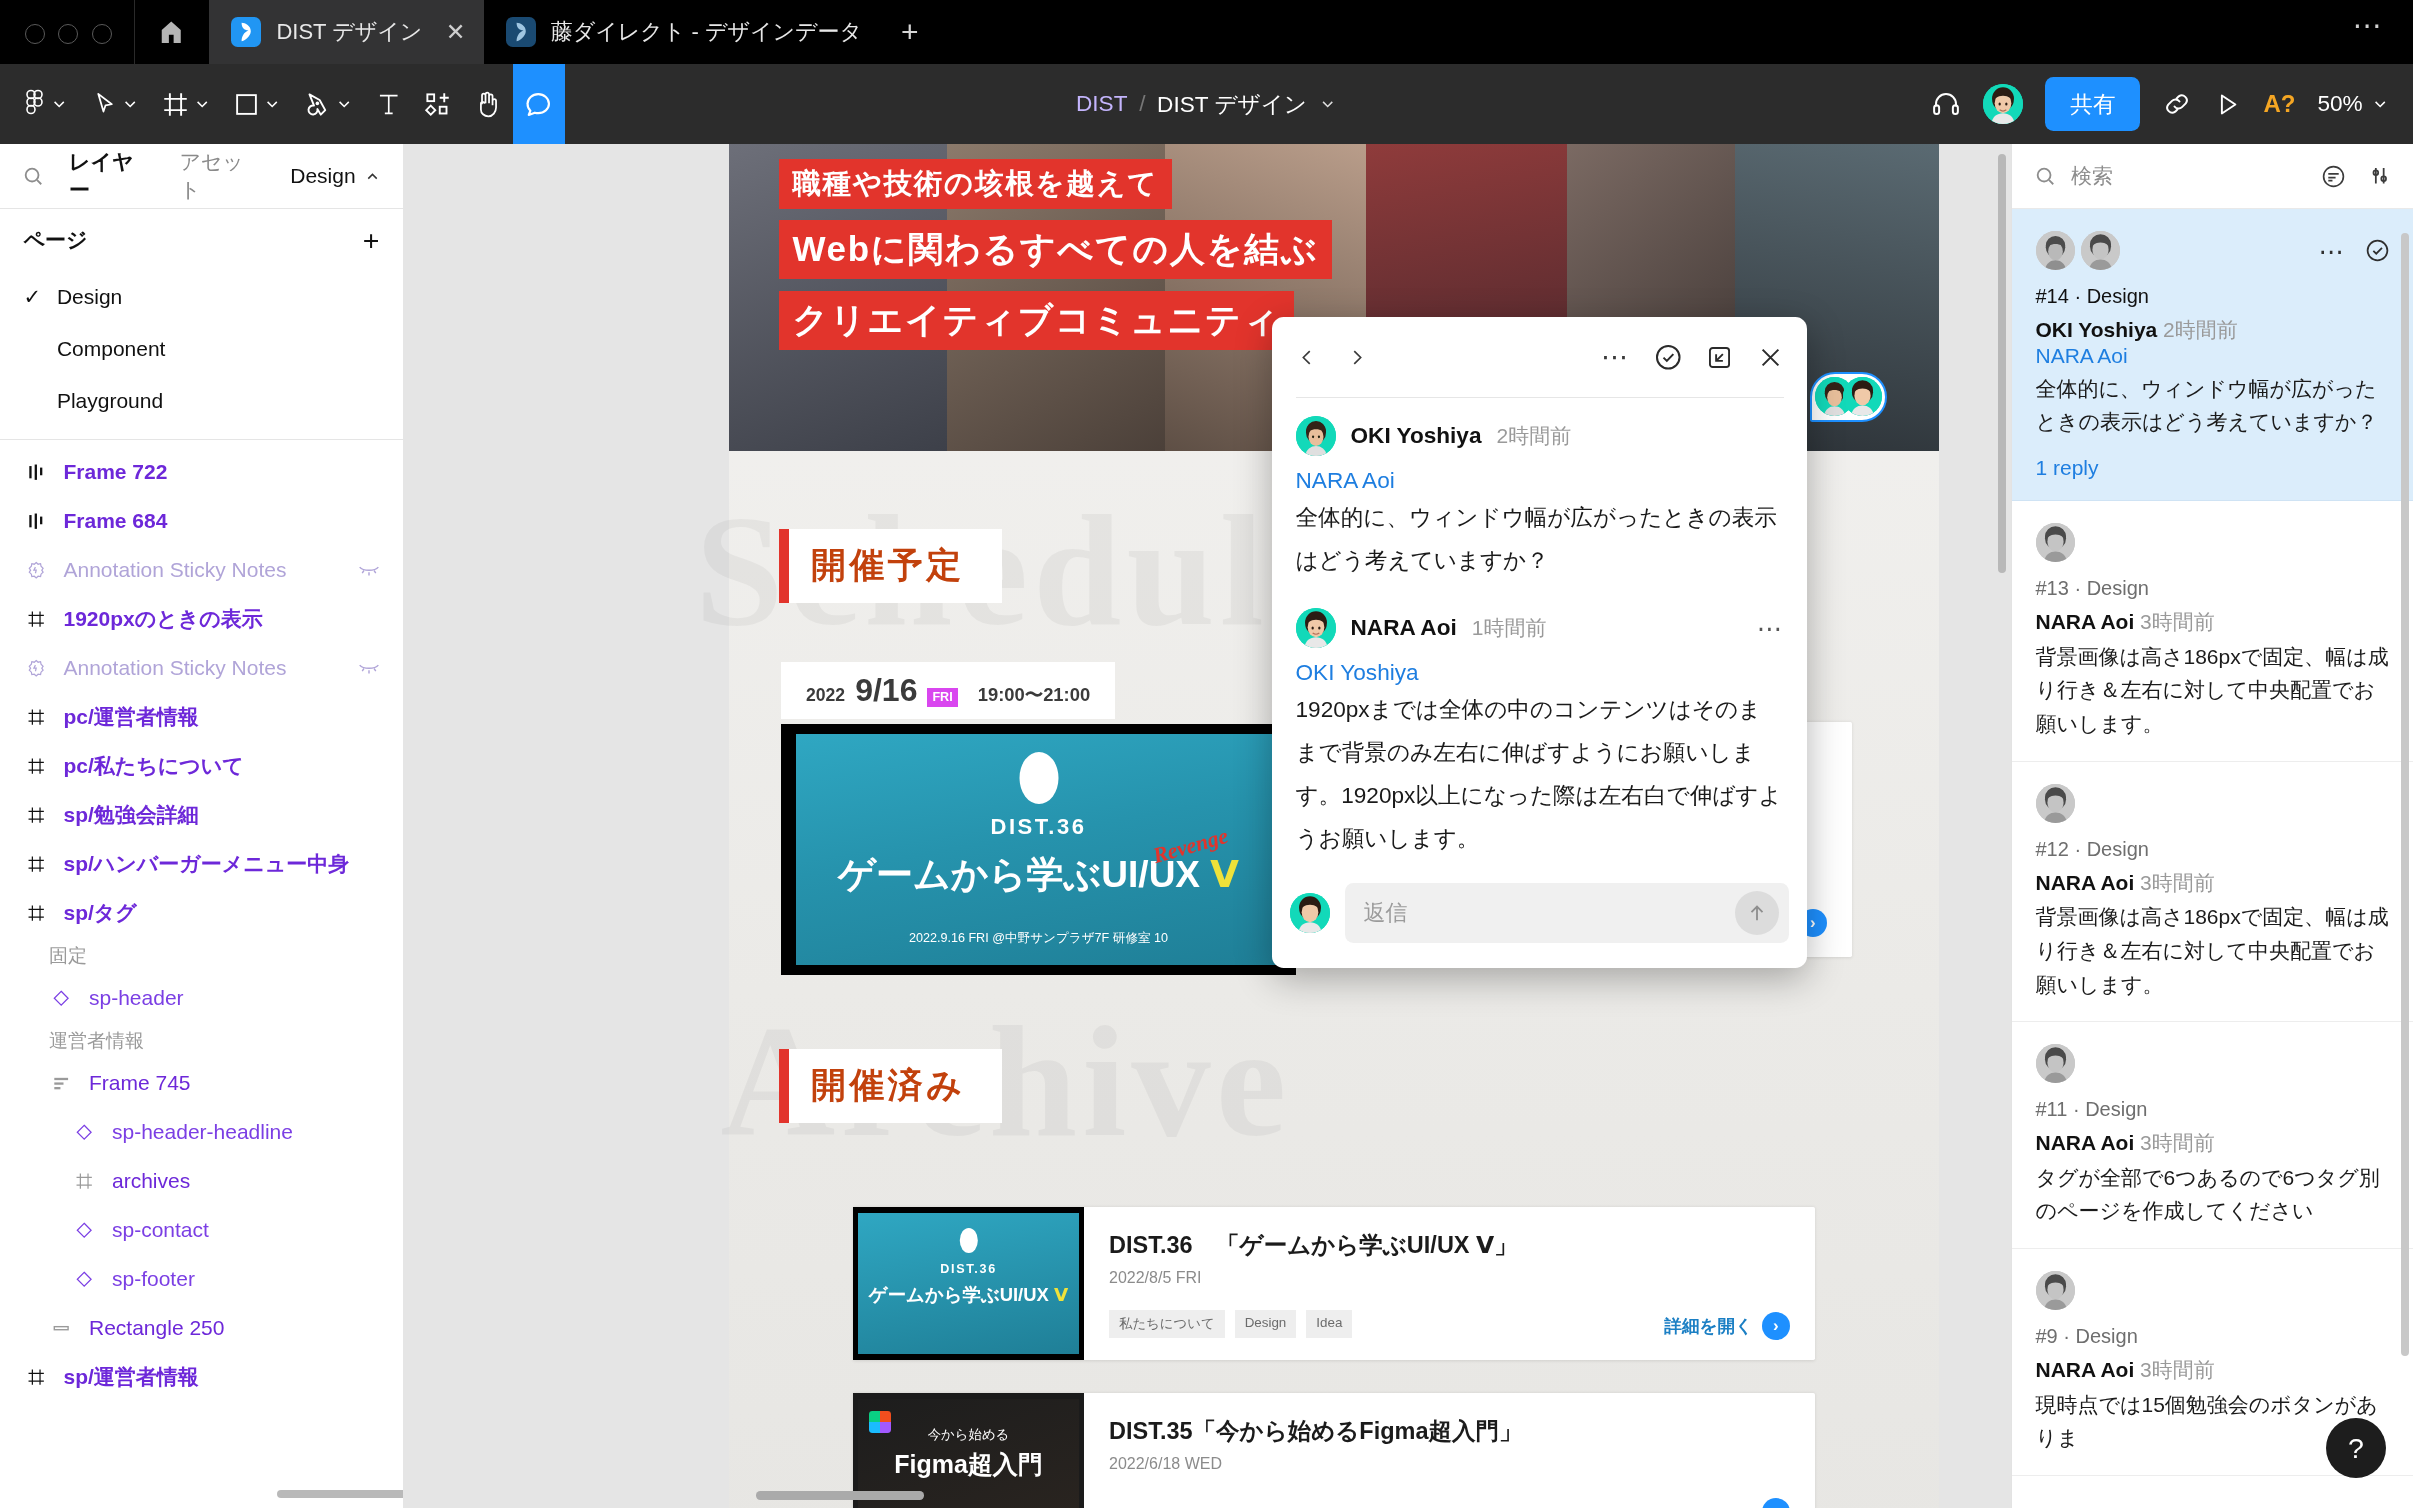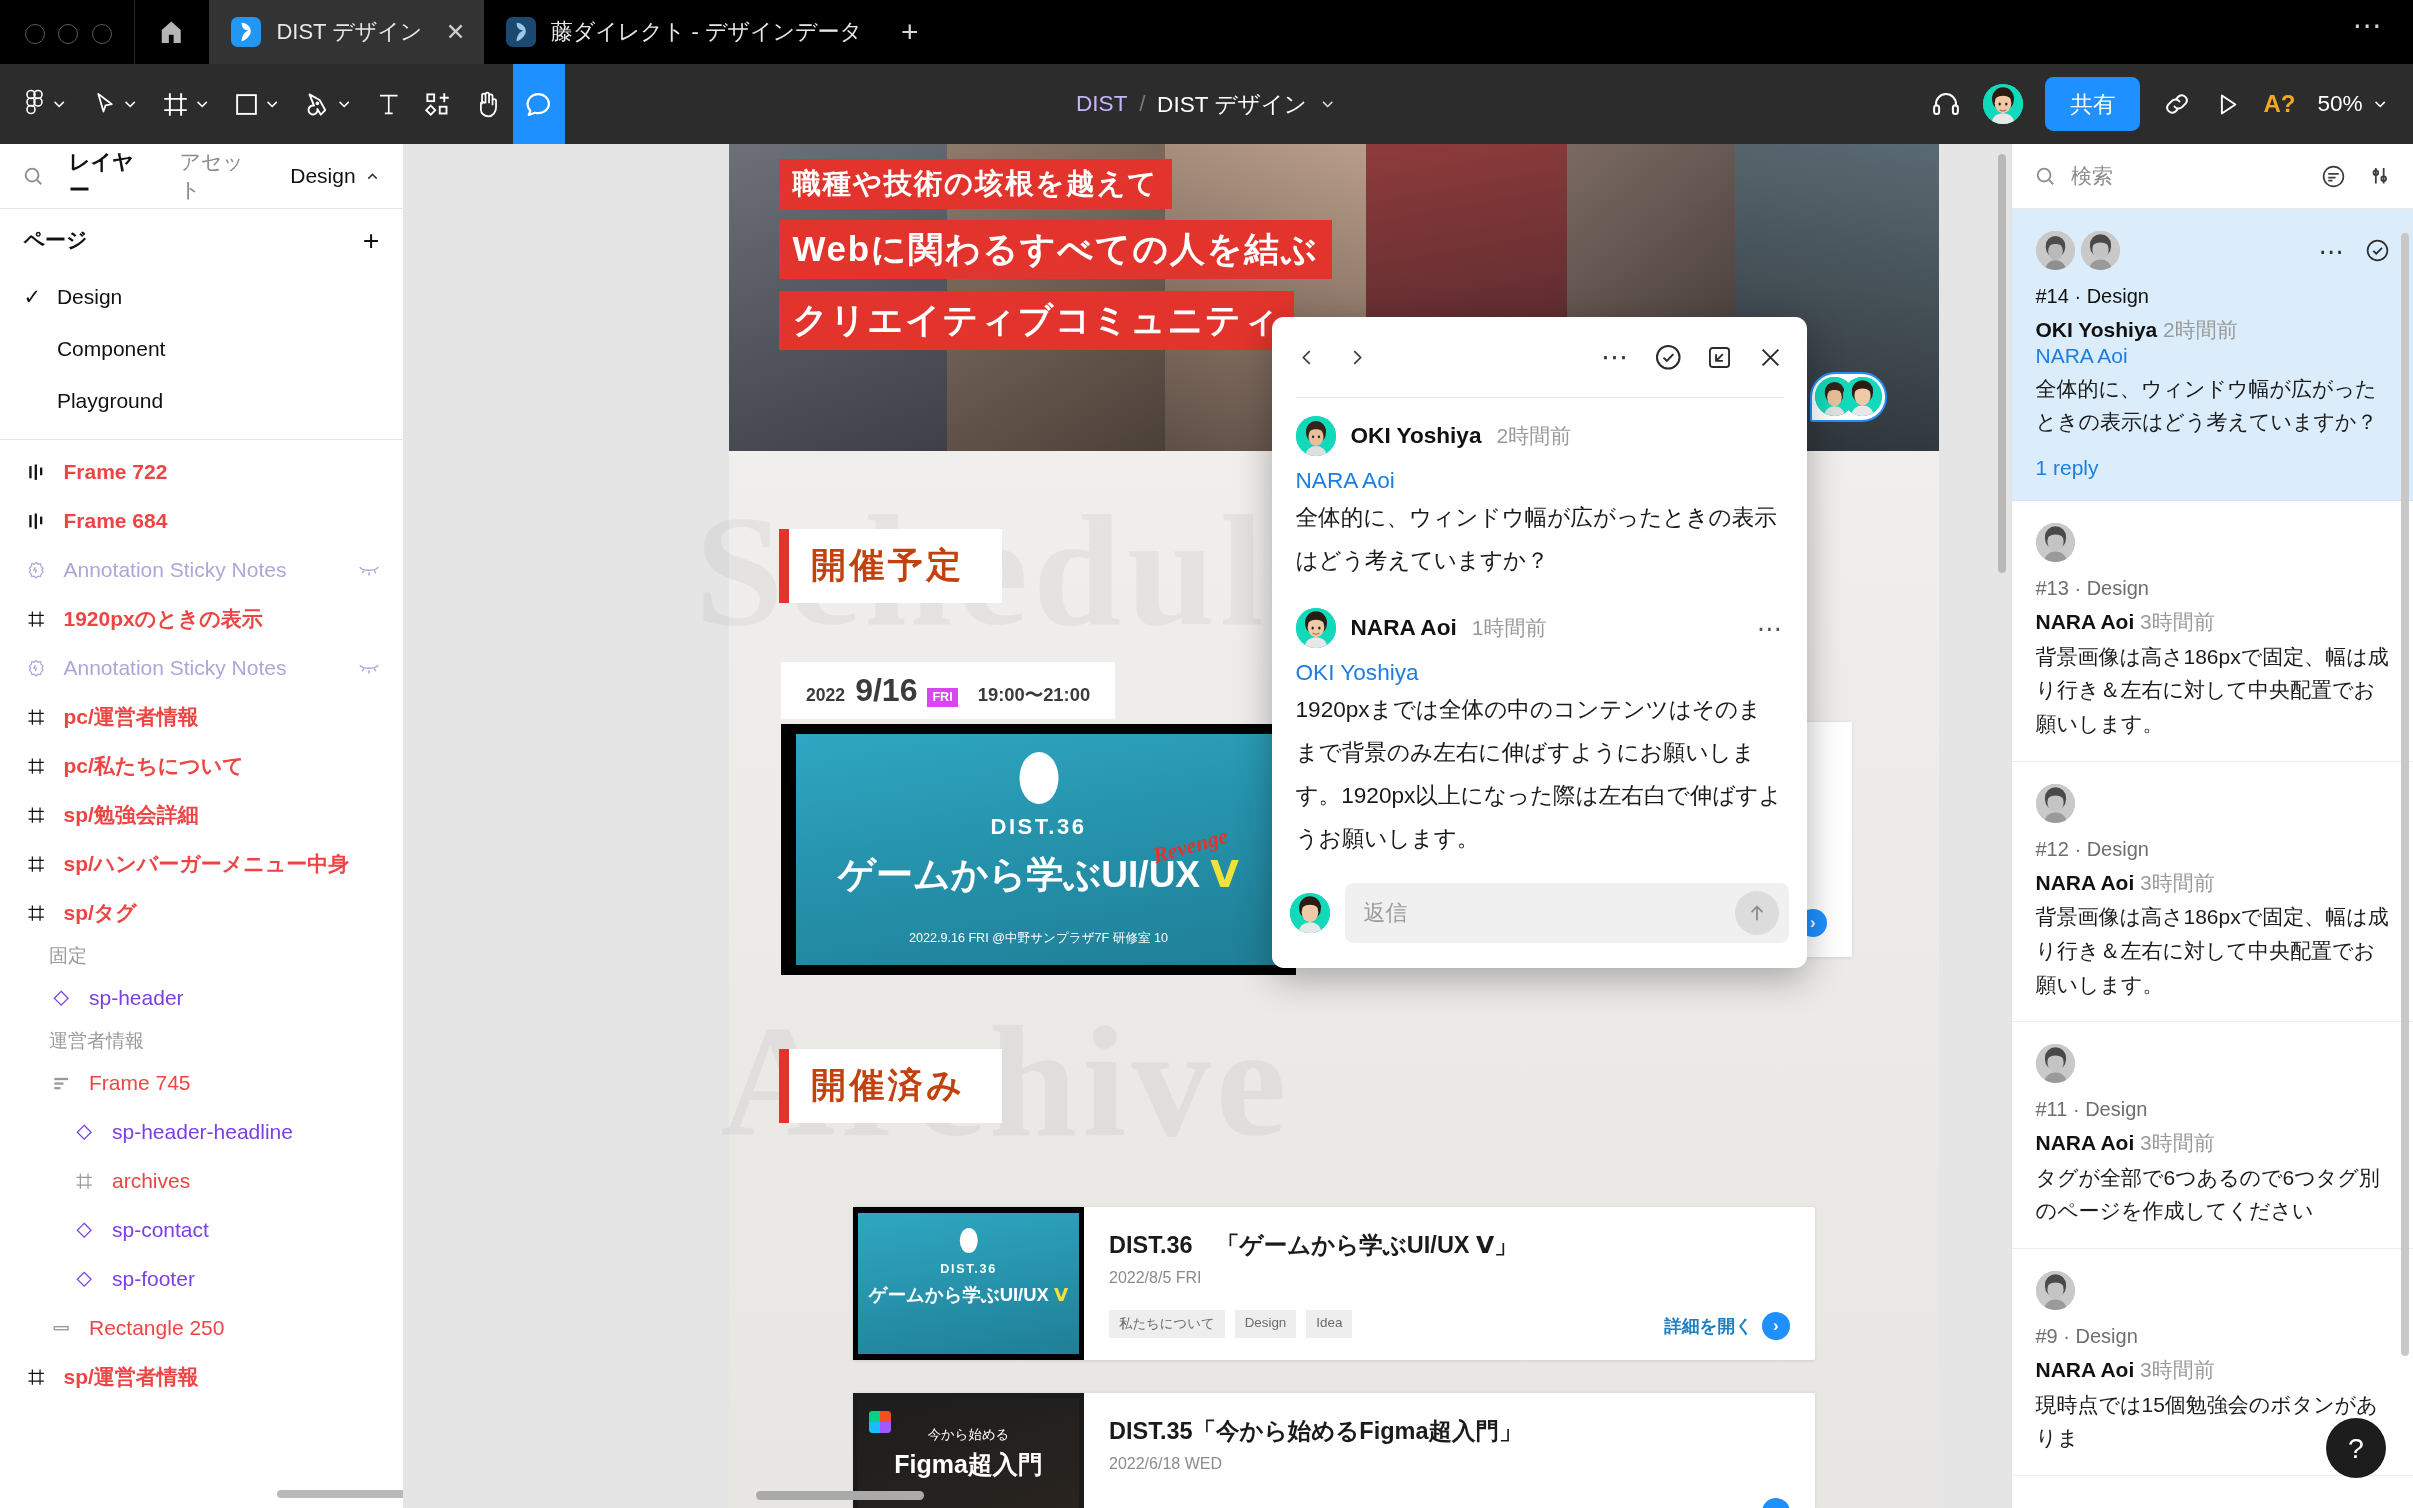--- a/index.html
+++ b/index.html
@@ -93,21 +93,21 @@
     padding: 0 23.5px; font-size: 21px; font-weight: 600; color: #111;
   }
   .page-row {
     height: 52px; display:flex; align-items:center; gap: 13.4px; padding: 0 23.5px;
     font-size: 21px; color: #111;
   }
   .page-row .chk { width: 20px; display:inline-block; color:#111; }
   .pages-sep { height: 0.8px; background: #e5e5e5; margin: 11.7px 0 0; }
   .layer-row {
     height: 49px; display:flex; align-items:center; gap: 15px; padding: 0 23.5px;
-    font-size: 21px; color: #ef4444; white-space: nowrap;
+    font-size: 21px; color: #6d28d9; white-space: nowrap;
   }
   .layer-row .ico { width: 25px; display:flex; justify-content:center; flex:none; }
   .layer-row.bold { font-weight: 700; }
   .layer-row.muted { color: #b0a4d8; }
   .layer-row.muted .ico { color: #b0a4d8; }
   .layer-row.comp { color: #7b3fe4; }
   .layer-row .eye { margin-left: auto; color: #b0a4d8; }
   .layer-group-label { font-size: 19px; color: #9a9a9a; padding: 5px 23.5px 5px 49px; }
   .ind1 { padding-left: 49px; }
   .ind2 { padding-left: 72px; }

